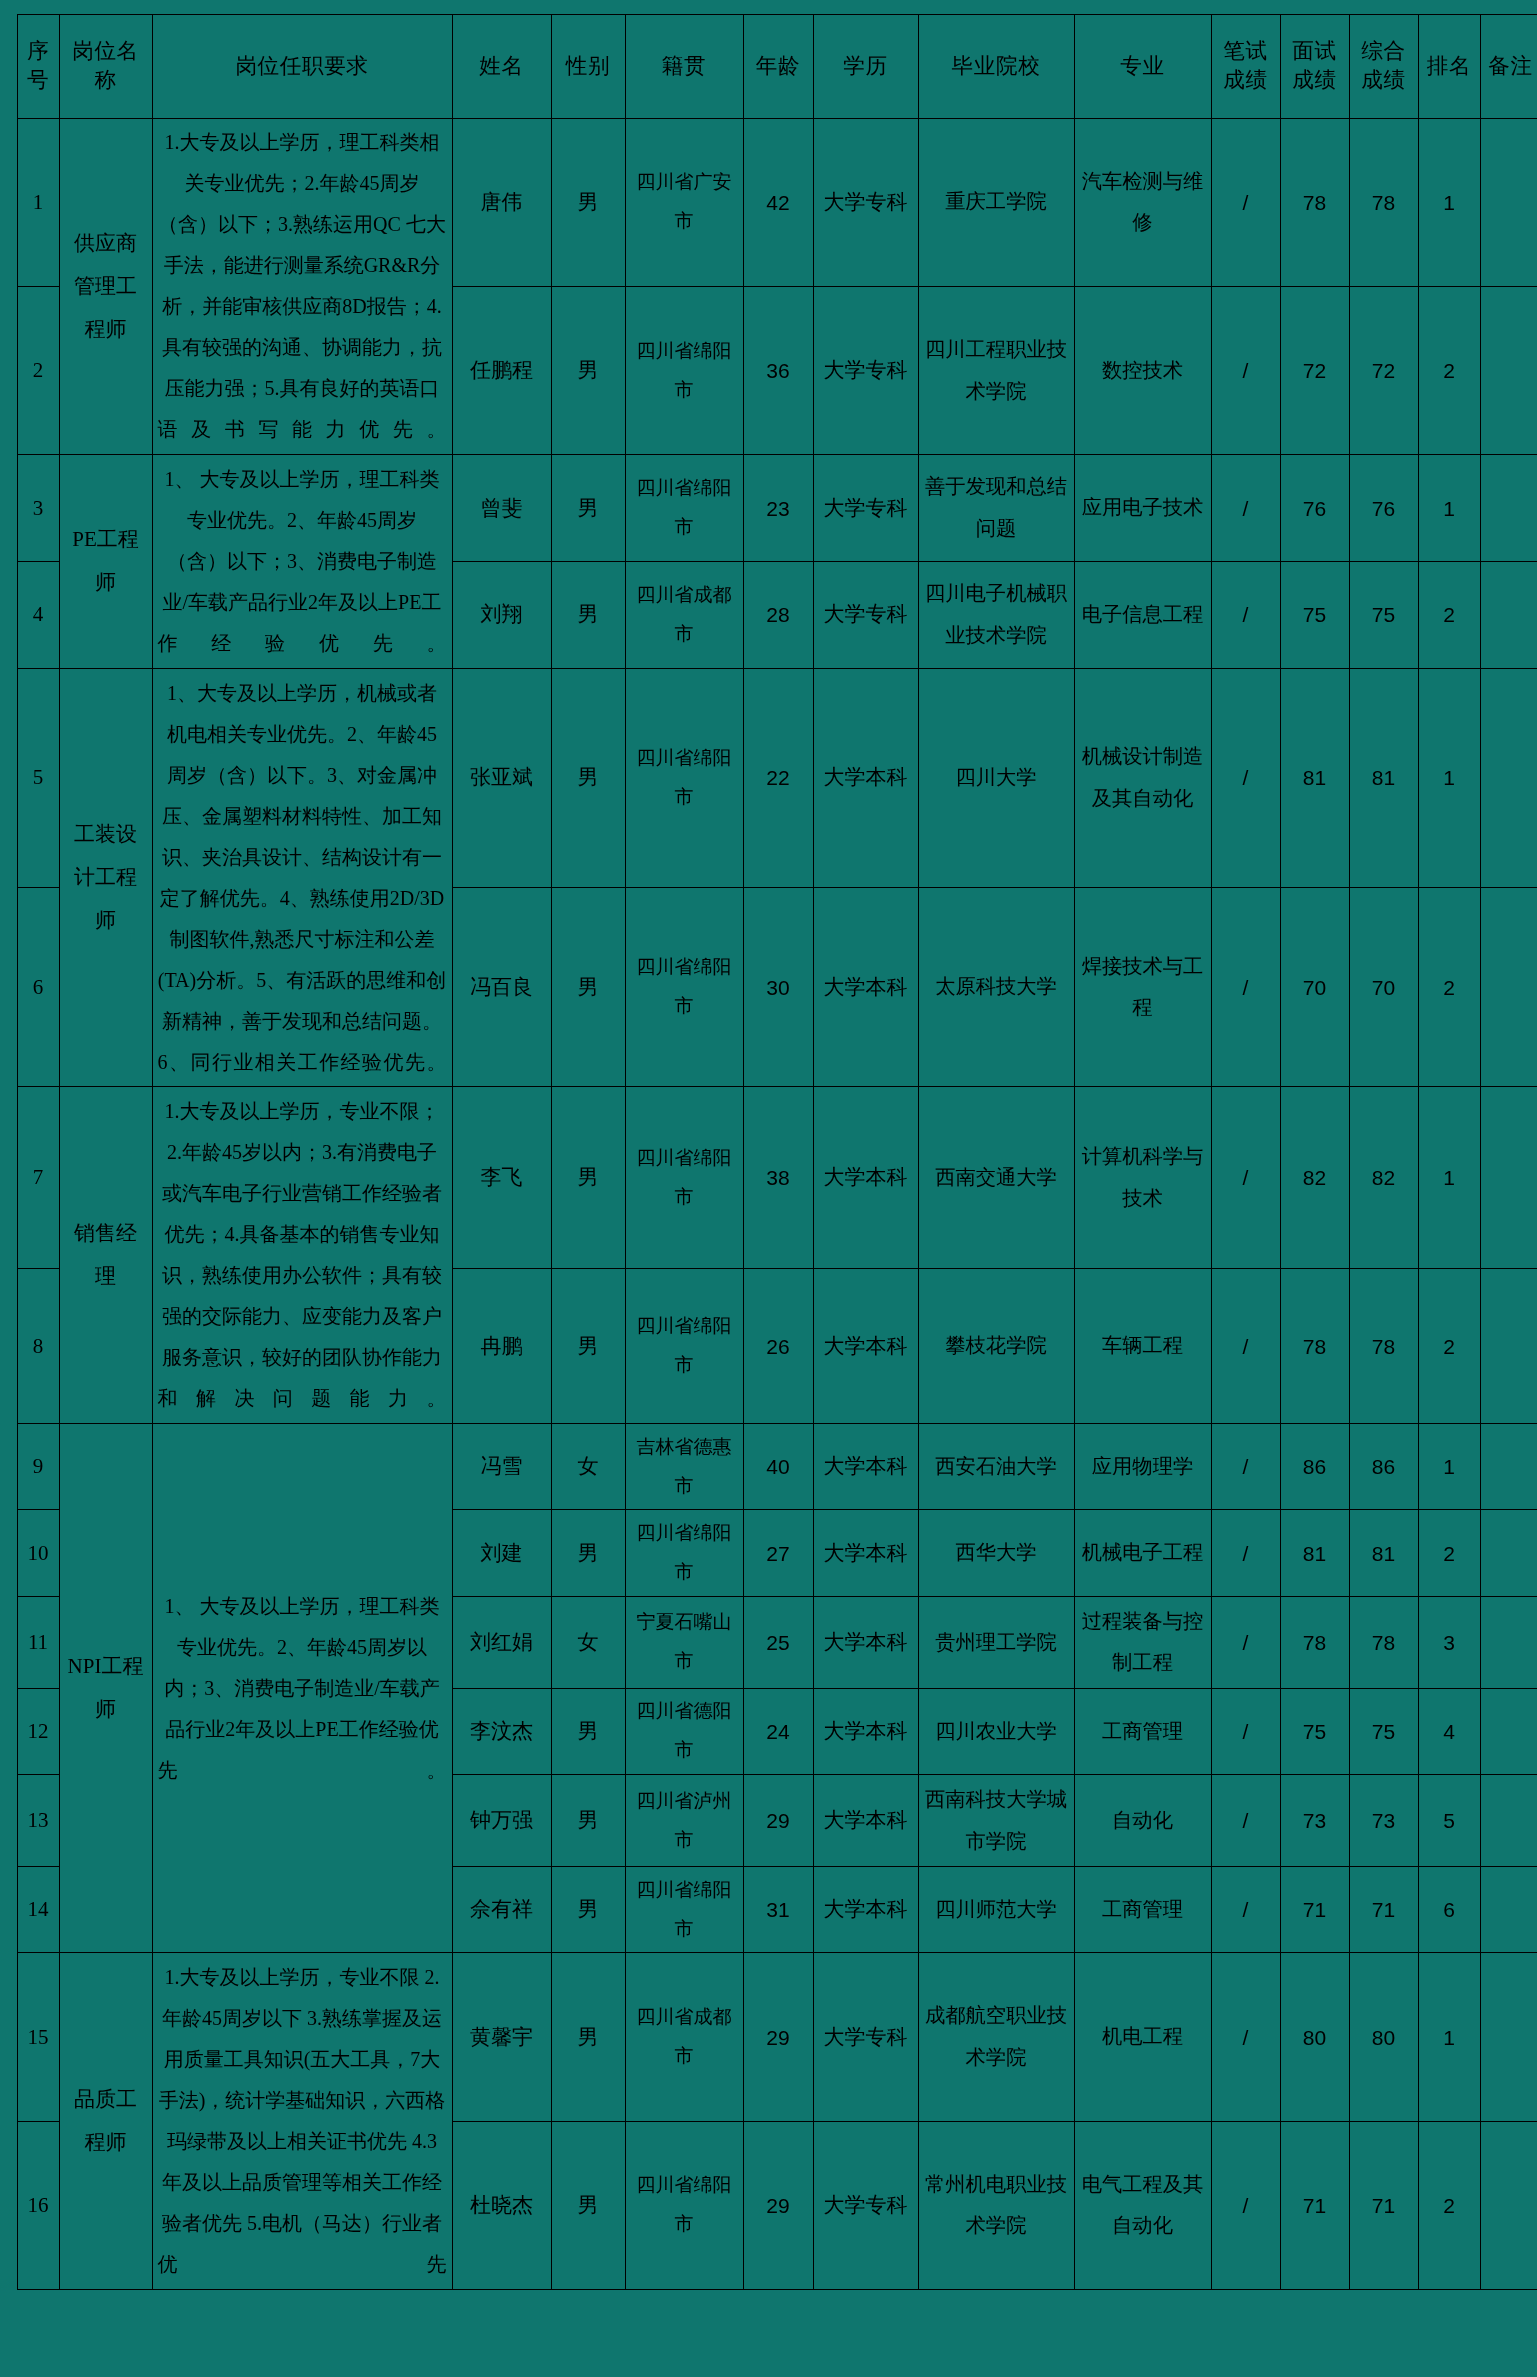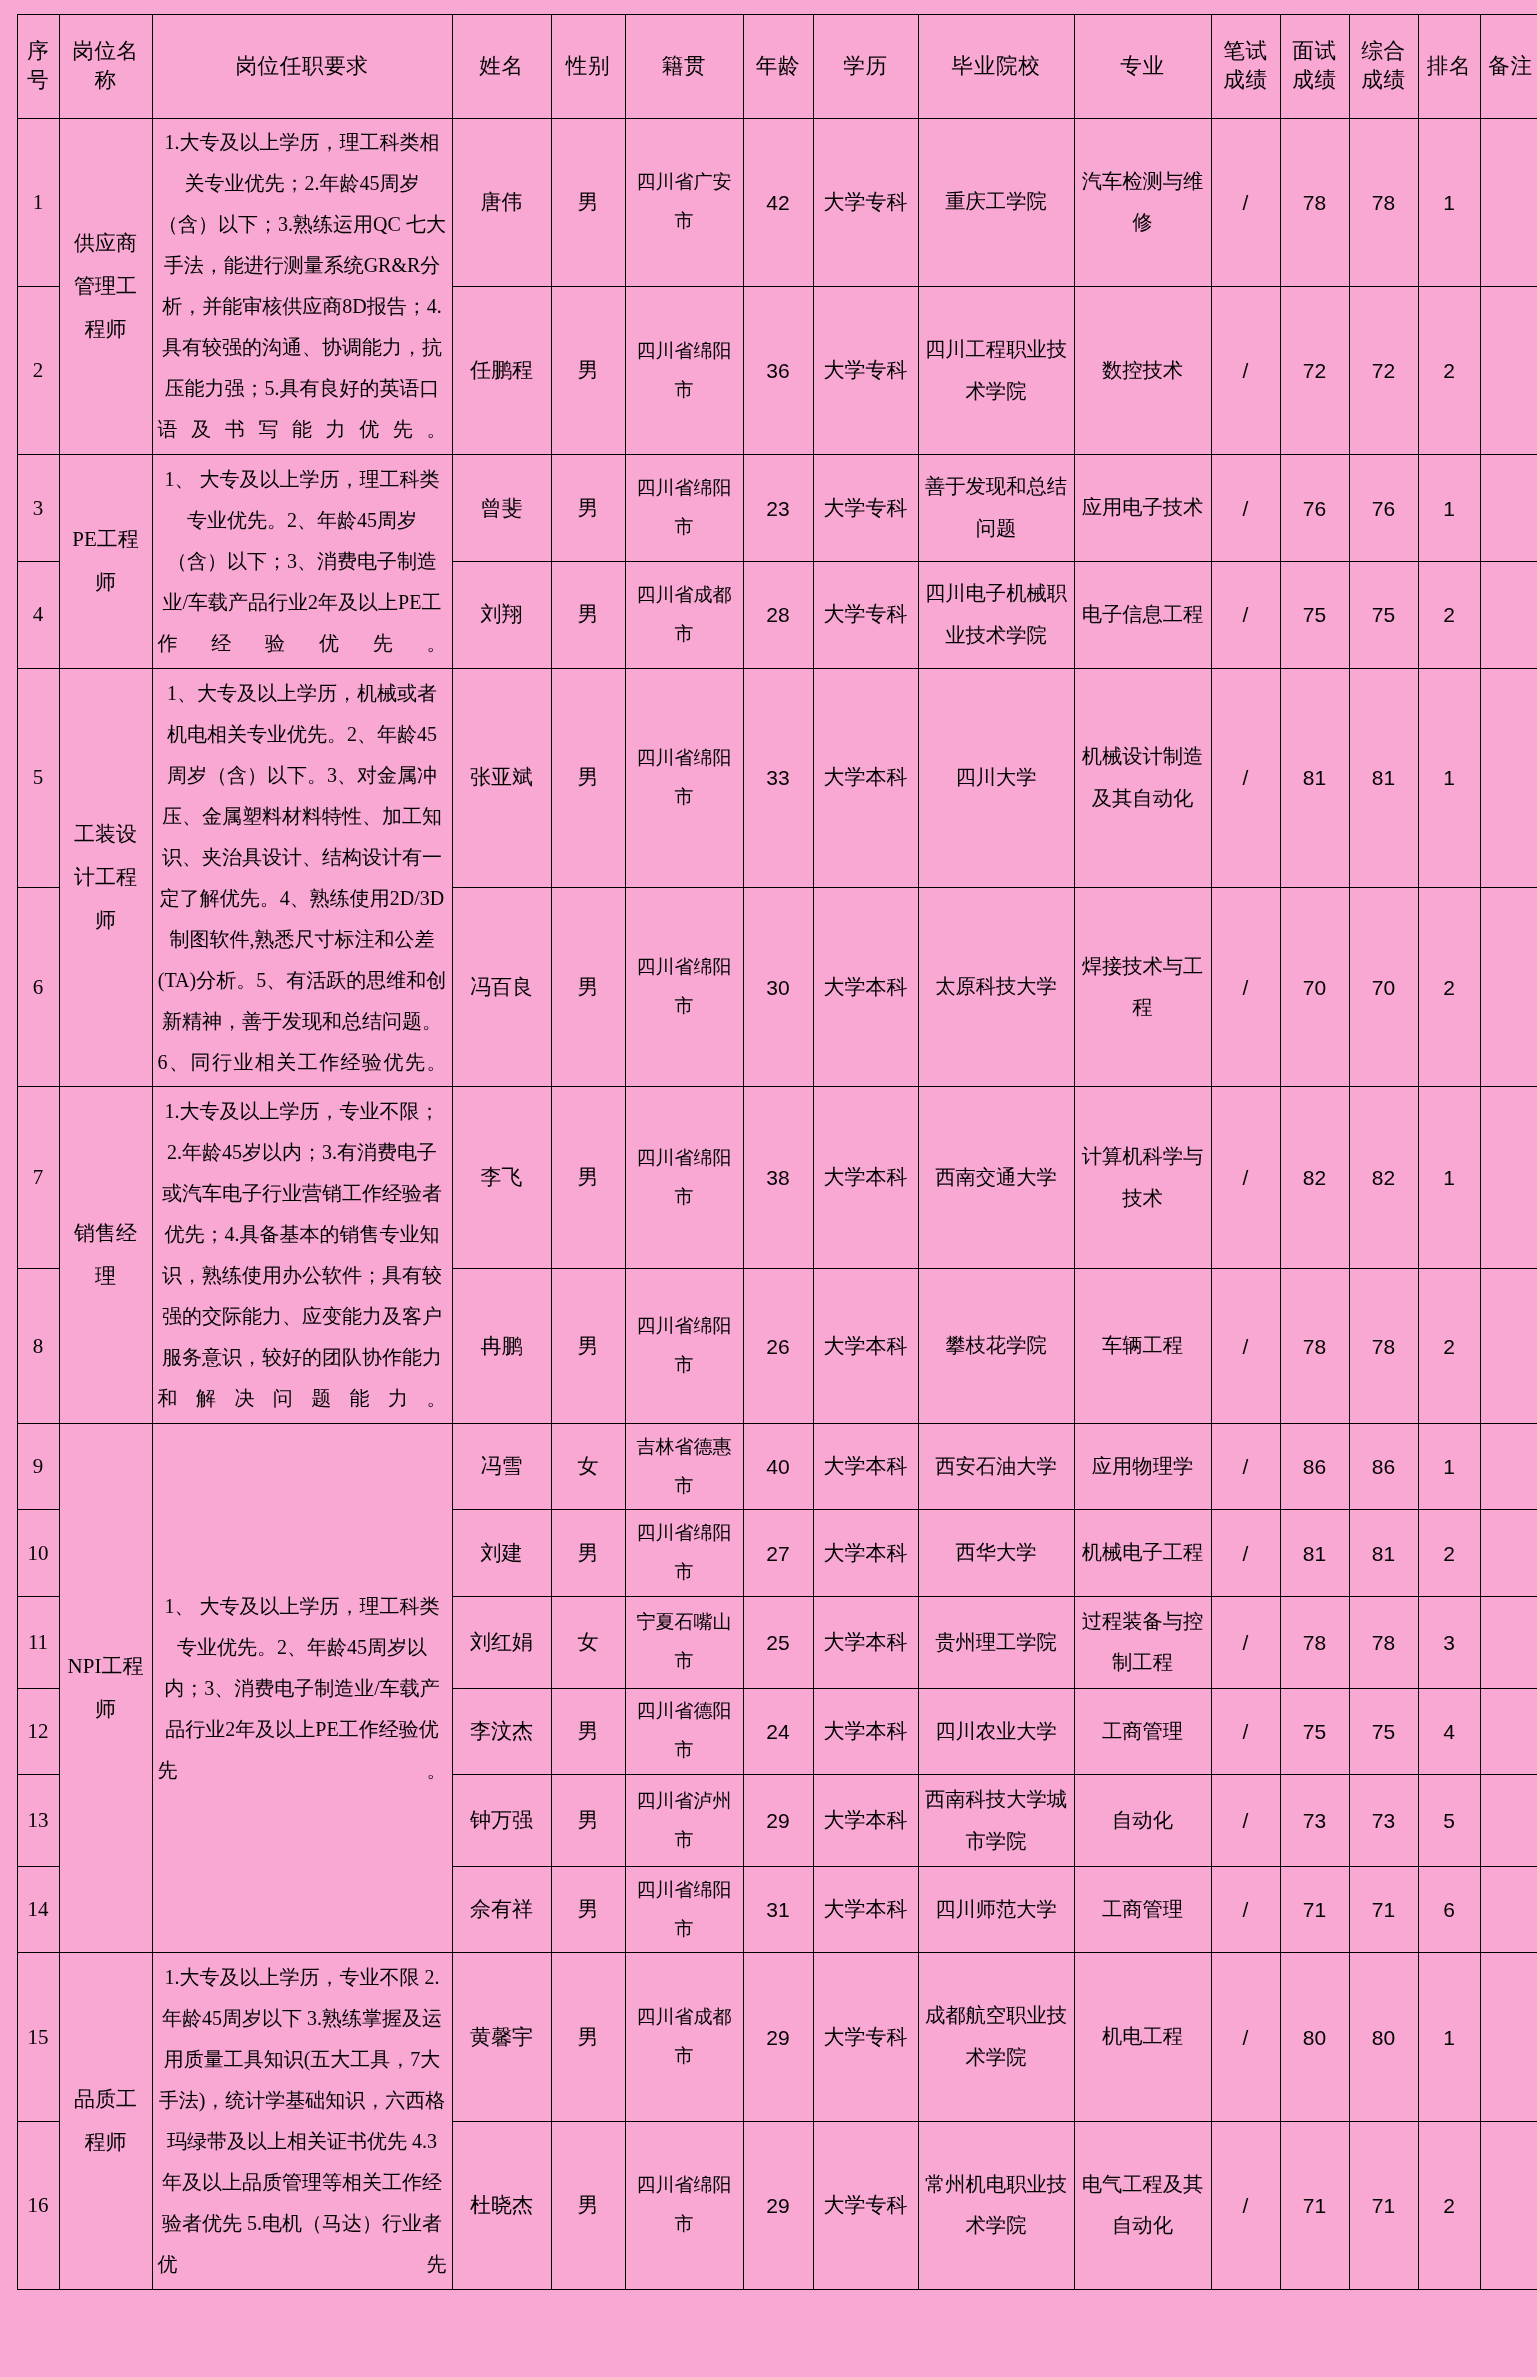--- a/index.html
+++ b/index.html
@@ -8,21 +8,21 @@
     background: #ffffff;
   }
   body {
     font-family: "Liberation Serif", "DejaVu Serif", serif;
     color: #000000;
   }
   #page {
     width: 1537px;
     height: 2377px;
     position: relative;
-    background: #f9a8d4;
+    background: #0f766e;
     box-sizing: border-box;
     padding: 14px 16.5px 0 16.5px;
   }
   table.sheet {
     border-collapse: collapse;
     table-layout: fixed;
     width: 1505px;
   }
   table.sheet td, table.sheet th {
     border: 1.3px solid #000000;
@@ -202,21 +202,21 @@
           <td class="rank">2</td>
           <td class="note"></td>
         </tr>
         <tr style="height: 210px;">
           <td class="idx">5</td>
           <td class="post" rowspan="2">工装设计工程师</td>
           <td class="req" rowspan="2">1、大专及以上学历，机械或者机电相关专业优先。2、年龄45周岁（含）以下。3、对金属冲压、金属塑料材料特性、加工知识、夹治具设计、结构设计有一定了解优先。4、熟练使用2D/3D制图软件,熟悉尺寸标注和公差(TA)分析。5、有活跃的思维和创新精神，善于发现和总结问题。6、同行业相关工作经验优先。</td>
           <td class="name">张亚斌</td>
           <td class="sex">男</td>
           <td class="orig">四川省绵阳市</td>
-          <td class="age">33</td>
+          <td class="age">22</td>
           <td class="edu">大学本科</td>
           <td class="school">四川大学</td>
           <td class="major">机械设计制造及其自动化</td>
           <td class="score">/</td>
           <td class="score">81</td>
           <td class="score">81</td>
           <td class="rank">1</td>
           <td class="note"></td>
         </tr>
         <tr style="height: 191px;">

